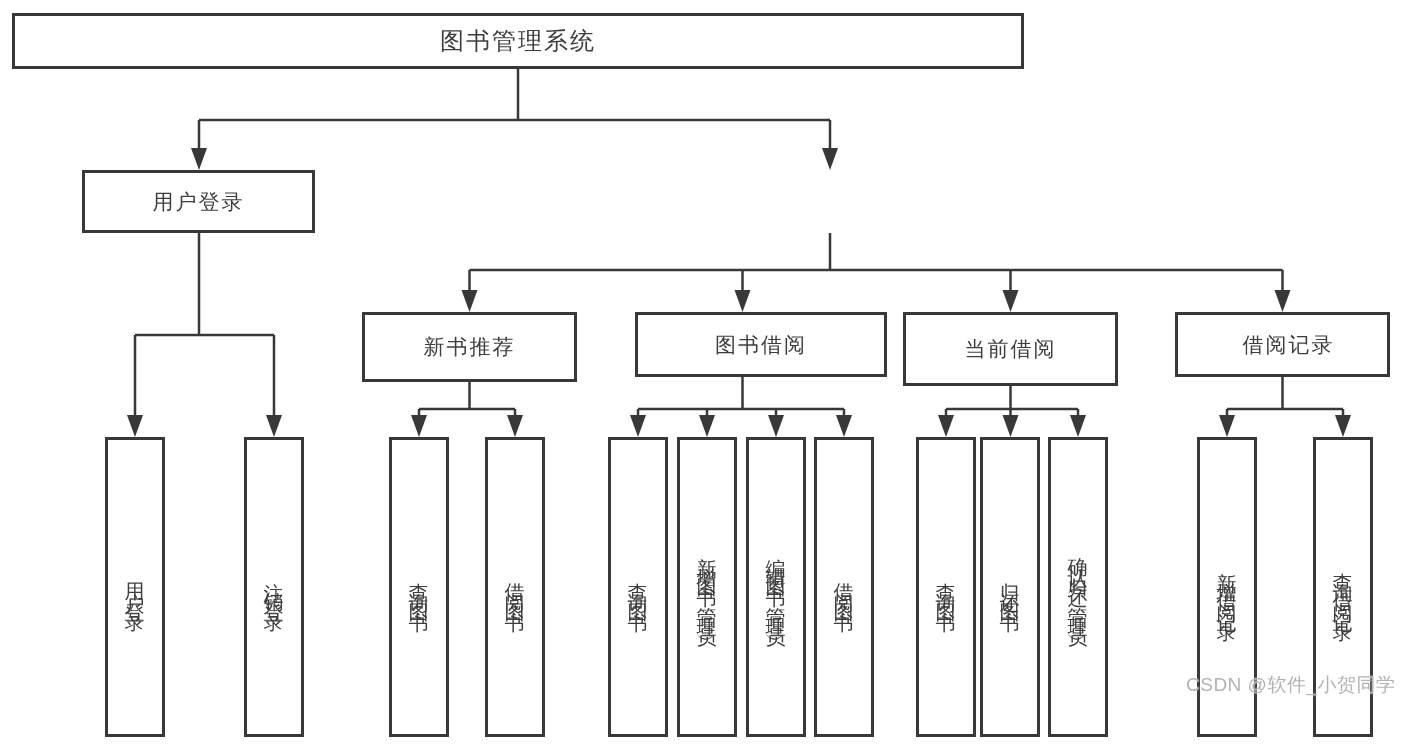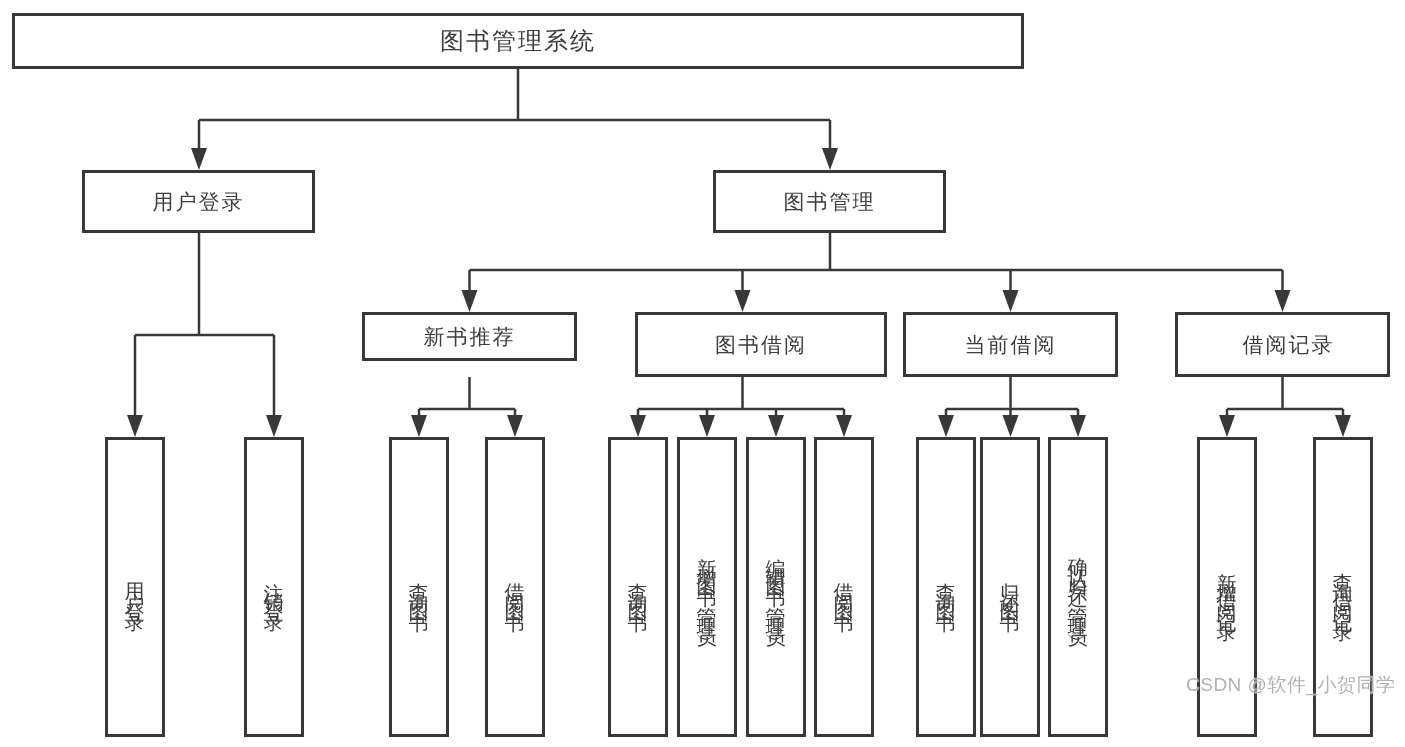--- a/index.html
+++ b/index.html
@@ -116,25 +116,24 @@
     <g>
       <path d="M1282.5 377 V409 M1227 409 H1343 M1227 409 V418 M1343 409 V418"></path>
       <polygon points="1219,415 1235,415 1227,437"></polygon>
       <polygon points="1335,415 1351,415 1343,437"></polygon>
     </g>
   </svg>
 
   <div class="node lvl-root" style="left:12px; top:13px; width:1012px; height:56px;">图书管理系统</div>
 
   <div class="node lvl-branch" style="left:82px; top:170px; width:233px; height:63px;">用户登录</div>
-  <div class="node lvl-branch" style="left:713px; top:170px; width:233px; height:63px;">图书管理</div>
 
-  <div class="node lvl-branch" style="left:362px; top:312px; width:215px; height:49px;">新书推荐</div>
+  <div class="node lvl-branch" style="left:362px; top:312px; width:215px; height:70px;">新书推荐</div>
   <div class="node lvl-branch" style="left:635px; top:312px; width:252px; height:65px;">图书借阅</div>
-  <div class="node lvl-branch" style="left:903px; top:312px; width:215px; height:65px;">当前借阅</div>
+  <div class="node lvl-branch" style="left:903px; top:312px; width:215px; height:74px;">当前借阅</div>
   <div class="node lvl-branch" style="left:1175px; top:312px; width:215px; height:65px;padding-left:12px;">借阅记录</div>
 
   <div class="node leaf" style="left:105px; top:437px; width:60px; height:300px;">用户登录</div>
   <div class="node leaf" style="left:244px; top:437px; width:60px; height:300px;">注销登录</div>
 
   <div class="node leaf" style="left:389px; top:437px; width:60px; height:300px;">查询图书</div>
   <div class="node leaf" style="left:485px; top:437px; width:60px; height:300px;">借阅图书</div>
 
   <div class="node leaf" style="left:608px; top:437px; width:60px; height:300px;">查询图书</div>
   <div class="node leaf" style="left:677px; top:437px; width:60px; height:300px;">新增图书（管理员）</div>

